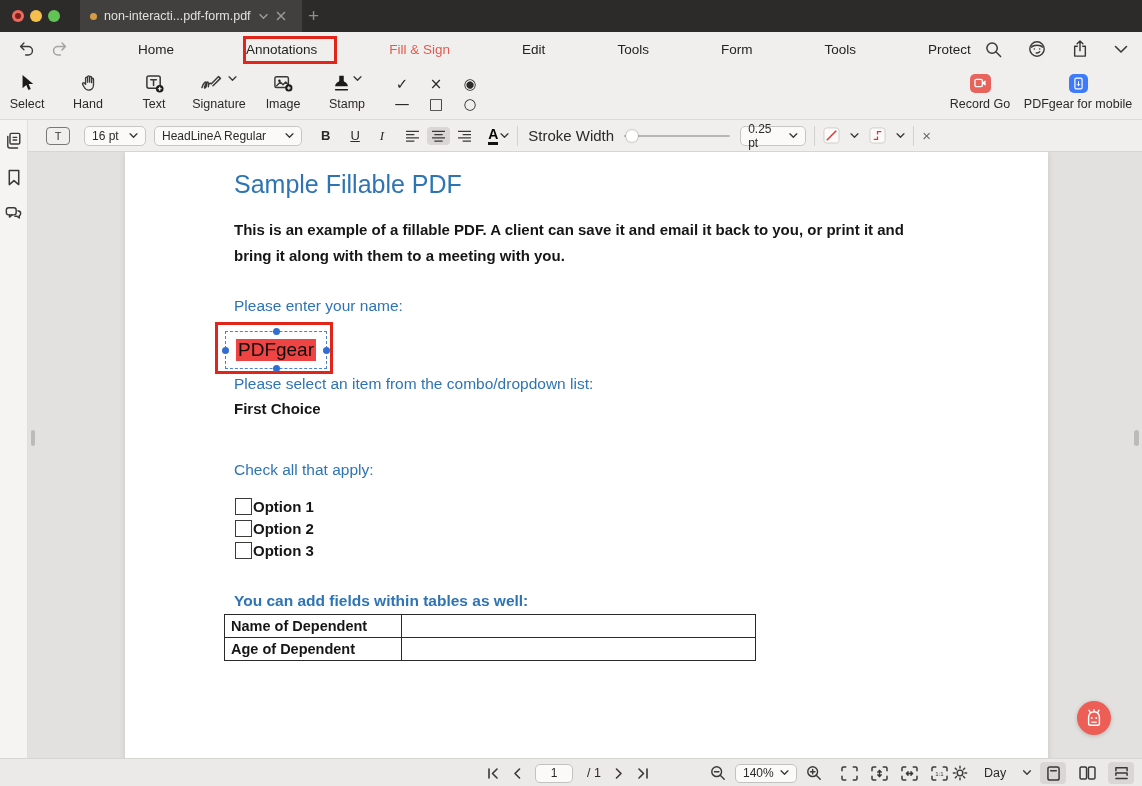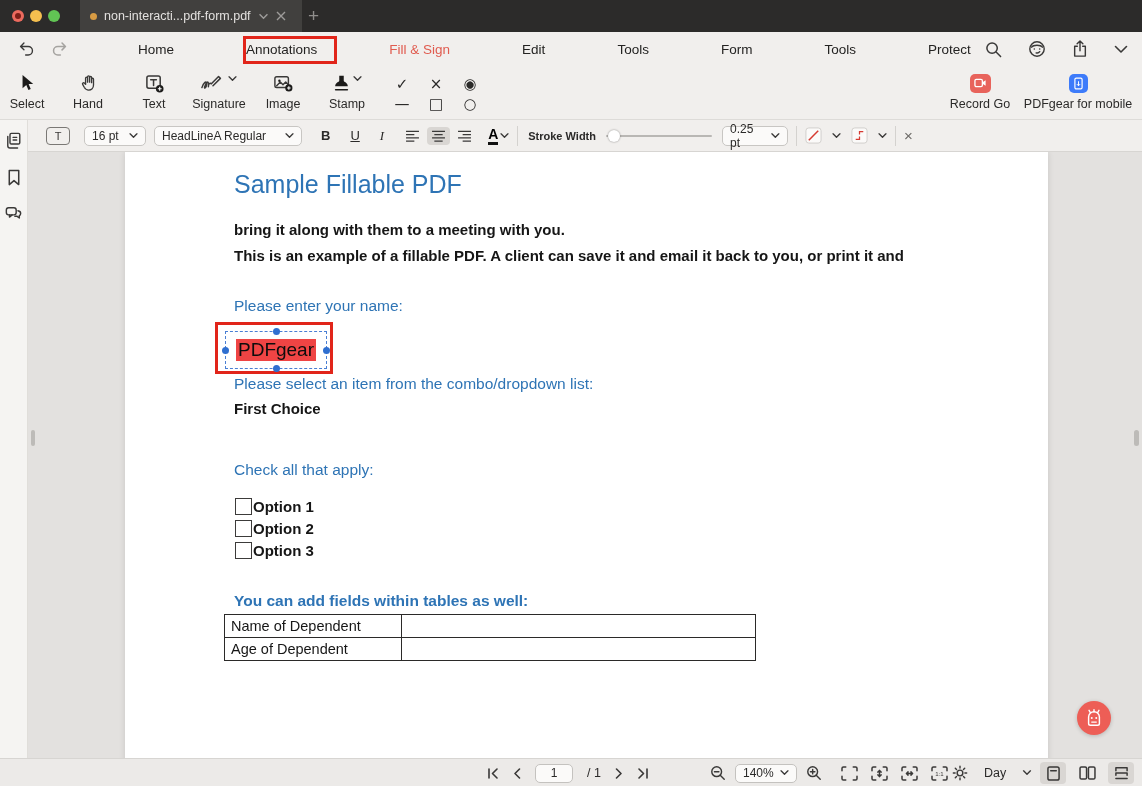--- a/index.html
+++ b/index.html
@@ -53,21 +53,21 @@
   .doc-prompt { position:absolute; font-size:15.5px; color:#2e74b5; }
   .doc-body { font-size:15px; font-weight:700; color:#161616; }
   #sel-redbox { position:absolute; left:90px; top:170px; width:118px; height:52px; border:3px solid #e1251a; }
   #sel-dashed { position:absolute; left:7px; top:6px; width:102px; height:38px; border:1.6px dashed #4a7fd4; background:#fff; display:flex; align-items:center; justify-content:center; }
   .handle { position:absolute; width:7px; height:7px; background:#2f6fd0; border-radius:50%; }
   #name-text { font-size:19px; color:#0c0c0c; background:#ef4444; padding:0 2px; }
   .optrow { position:absolute; left:110px; display:flex; align-items:center; }
   .cb { width:17px; height:17px; border:1.6px solid #3c3b3a; background:#fff; }
   .optlbl { font-size:15px; font-weight:700; color:#161616; margin-left:1px; }
   #dep-table { position:absolute; left:99px; top:462px; width:532px; border-collapse:collapse; }
-  #dep-table td { border:1.2px solid #2b2a29; height:23px; font-size:14.5px; font-weight:400; color:#161616; padding:0 6px; }
+  #dep-table td { border:1.2px solid #2b2a29; height:23px; font-size:14.5px; font-weight:700; color:#161616; padding:0 6px; }
   #dep-table td.c1 { width:177px; }
 
   
   #statusbar { position:absolute; left:0; top:758px; width:1142px; height:28px; background:#eceae8; border-top:1px solid #d7d5d2; }
   .sb { position:absolute; top:0; height:28px; display:flex; align-items:center; }
   .sb-box { height:19px; background:#fbfaf9; border:1px solid #c4c2bf; border-radius:5px; display:flex; align-items:center; justify-content:center; font-size:12px; color:#2b2a29; }
   .sb-txt { font-size:12.5px; color:#2b2a29; }
   .view-ic { width:26px; height:22px; border-radius:4px; display:flex; align-items:center; justify-content:center; }
   .view-ic.on { background:#d9d6d3; }
 
@@ -287,21 +287,21 @@
         </svg>
       </div>
   </div>
   <div class="fb" style="margin-left:12px; gap:2px;">
     <span style="font-size:14px;font-weight:700;border-bottom:3px solid #111;line-height:15px;">A</span>
     <svg width="9" height="6" viewBox="0 0 10 7">
         <path class="ic" d="M1 1l4 4 4-4" stroke-width="1.3"></path>
       </svg>
   </div>
   <div class="sep"></div>
-  <span style="font-size:11px;color:#2b2a29;margin-left:2px;font-weight:bold;">Stroke Width</span>
+  <span style="font-size:15px;color:#2b2a29;margin-left:2px;">Stroke Width</span>
   <div style="position:relative;width:106px;height:14px;margin-left:10px;">
     <div style="position:absolute;left:0;top:6px;width:106px;height:2.5px;background:#b9b7b4;border-radius:2px;"></div>
     <div style="position:absolute;left:2px;top:1px;width:12px;height:12px;border-radius:50%;background:#fff;box-shadow:0 0 2px rgba(0,0,0,.45);"></div>
   </div>
   <div class="fb" style="margin-left:10px;">
     <div class="drop" style="width:66px;">
       <span>0.25 pt</span>
       <svg width="9" height="6" viewBox="0 0 10 7">
           <path class="ic" d="M1 1l4 4 4-4" stroke-width="1.3"></path>
         </svg>
@@ -339,22 +339,22 @@
   <svg width="17" height="15" viewBox="0 0 19 16">
       <rect class="ic" x="1.5" y="1.5" width="11" height="8" rx="2.5" stroke-width="1.3"></rect>
       <path class="ic" d="M5 9.5V12l3-2.5M14.5 5c2 .3 3 1.4 3 3 0 1.2-.6 2-1.5 2.5V13l-2.8-2H11" stroke-width="1.3"></path>
     </svg>
 </div>
 
 <div id="docarea">
   <div id="page">
     <div class="abs" style="left:109px;top:18px;font-size:25px;color:#2e74b5;">Sample Fillable PDF</div>
     <div class="abs doc-body" style="left:109px;top:65px;line-height:26px;">
+      <div>This is an example of a fillable PDF. A client can save it and email it back to you, or print it and</div>
       <div>bring it along with them to a meeting with you.</div>
-      <div>This is an example of a fillable PDF. A client can save it and email it back to you, or print it and</div>
     </div>
     <div class="abs doc-prompt" style="left:109px;top:145px;">Please enter your name:</div>
 
     <div id="sel-redbox">
       <div id="sel-dashed">
         <span id="name-text">PDFgear</span>
         <div class="handle" style="left:47px;top:-4px;"></div>
         <div class="handle" style="left:47px;bottom:-4px;"></div>
         <div class="handle" style="left:-4px;top:15px;"></div>
         <div class="handle" style="right:-4px;top:15px;"></div>

